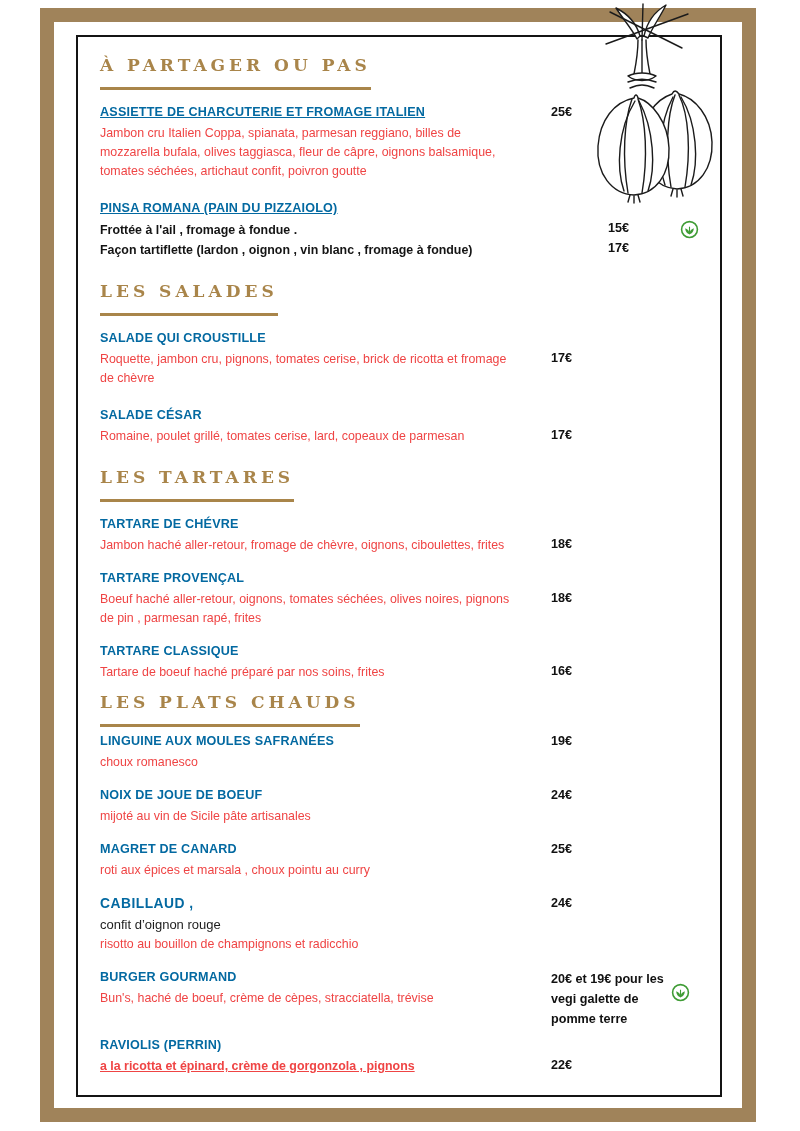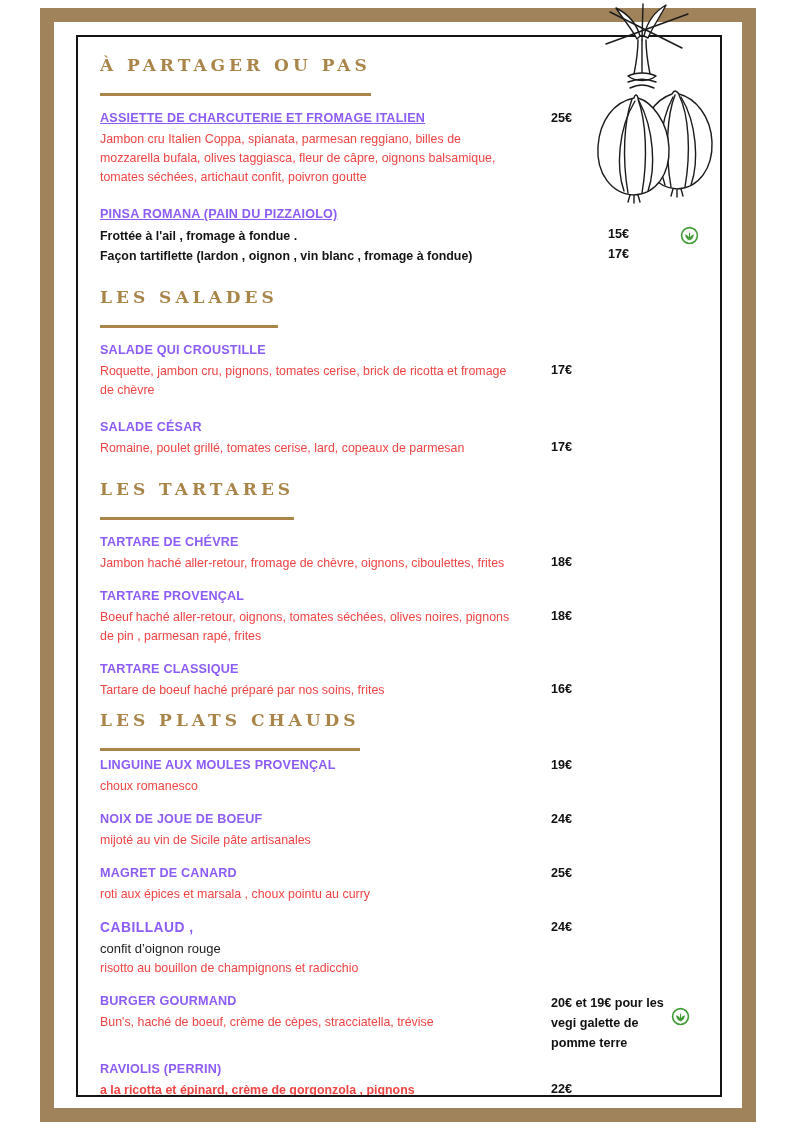--- a/index.html
+++ b/index.html
@@ -8,30 +8,30 @@
   .frame-outer{position:absolute;left:40px;top:8px;width:716px;height:1114px;
         border:14px solid #a0835a;box-sizing:border-box;z-index:1;}
   .frame-inner{position:absolute;left:76px;top:35px;width:646px;height:1062px;
         border:2px solid #141414;box-sizing:border-box;background:#fff;
         padding:16px 14px 0 22px;overflow:hidden;z-index:2;}
   .garlic{position:absolute;left:548px;top:2px;z-index:3;}
 
   .sec-wrap{margin:0;}
   .sec{display:inline-block;font-family:"DejaVu Serif",serif;font-weight:bold;
        font-size:17px;letter-spacing:4px;color:#a9854a;
-       border-bottom:3px solid #a9854a;padding-bottom:18px;margin:2px 0 14px 0;}
+       border-bottom:3px solid #a9854a;padding-bottom:12px;margin:2px 0 14px 0;}
   .mt-lg{margin-top:14px;}
   .mt-md{margin-top:8px;}
 
   .item{display:flex;align-items:flex-start;margin-bottom:15px;}
   .gap-lg{margin-bottom:19px;}
   .gap-sm{margin-bottom:8px;}
   .main{width:445px;}
   .main-wide{flex:1;}
-  .title{font-size:12.6px;font-weight:bold;color:#8b5cf6;letter-spacing:.2px;
+  .title{font-size:12.6px;font-weight:bold;color:#0369a1;letter-spacing:.2px;
          line-height:17px;margin-bottom:3px;}
   .title.u{text-decoration:underline;}
   .title.big{font-size:13.8px;letter-spacing:.5px;}
   .subtitle{font-size:13px;color:#1d1d1d;line-height:20px;}
   .desc{font-size:12.4px;color:#ef4444;line-height:19px;max-width:415px;}
   .desc.bold{font-weight:bold;text-decoration:underline;}
   .price{width:70px;font-size:12.6px;color:#111;padding-left:6px;line-height:17px;flex:none;font-weight:bold;}
   .price.wide{width:118px;line-height:20px;}
   .pm .price{padding-top:20px;}
   .icon-slot{width:28px;flex:none;display:flex;justify-content:flex-start;}
@@ -137,21 +137,21 @@
       <div class="price">16€</div>
       <div class="icon-slot"></div>
     </div>
 
     <div class="sec-wrap mt-md">
       <div class="sec" style="margin-bottom:6px;">LES PLATS CHAUDS</div>
     </div>
 
     <div class="item">
       <div class="main">
-        <div class="title">LINGUINE AUX MOULES PROVENÇAL</div>
+        <div class="title">LINGUINE AUX MOULES SAFRANÉES</div>
         <div class="desc">choux romanesco</div>
       </div>
       <div class="price">19€</div>
       <div class="icon-slot"></div>
     </div>
 
     <div class="item">
       <div class="main">
         <div class="title">NOIX DE JOUE DE BOEUF</div>
         <div class="desc">mijoté au vin de Sicile pâte artisanales</div>

